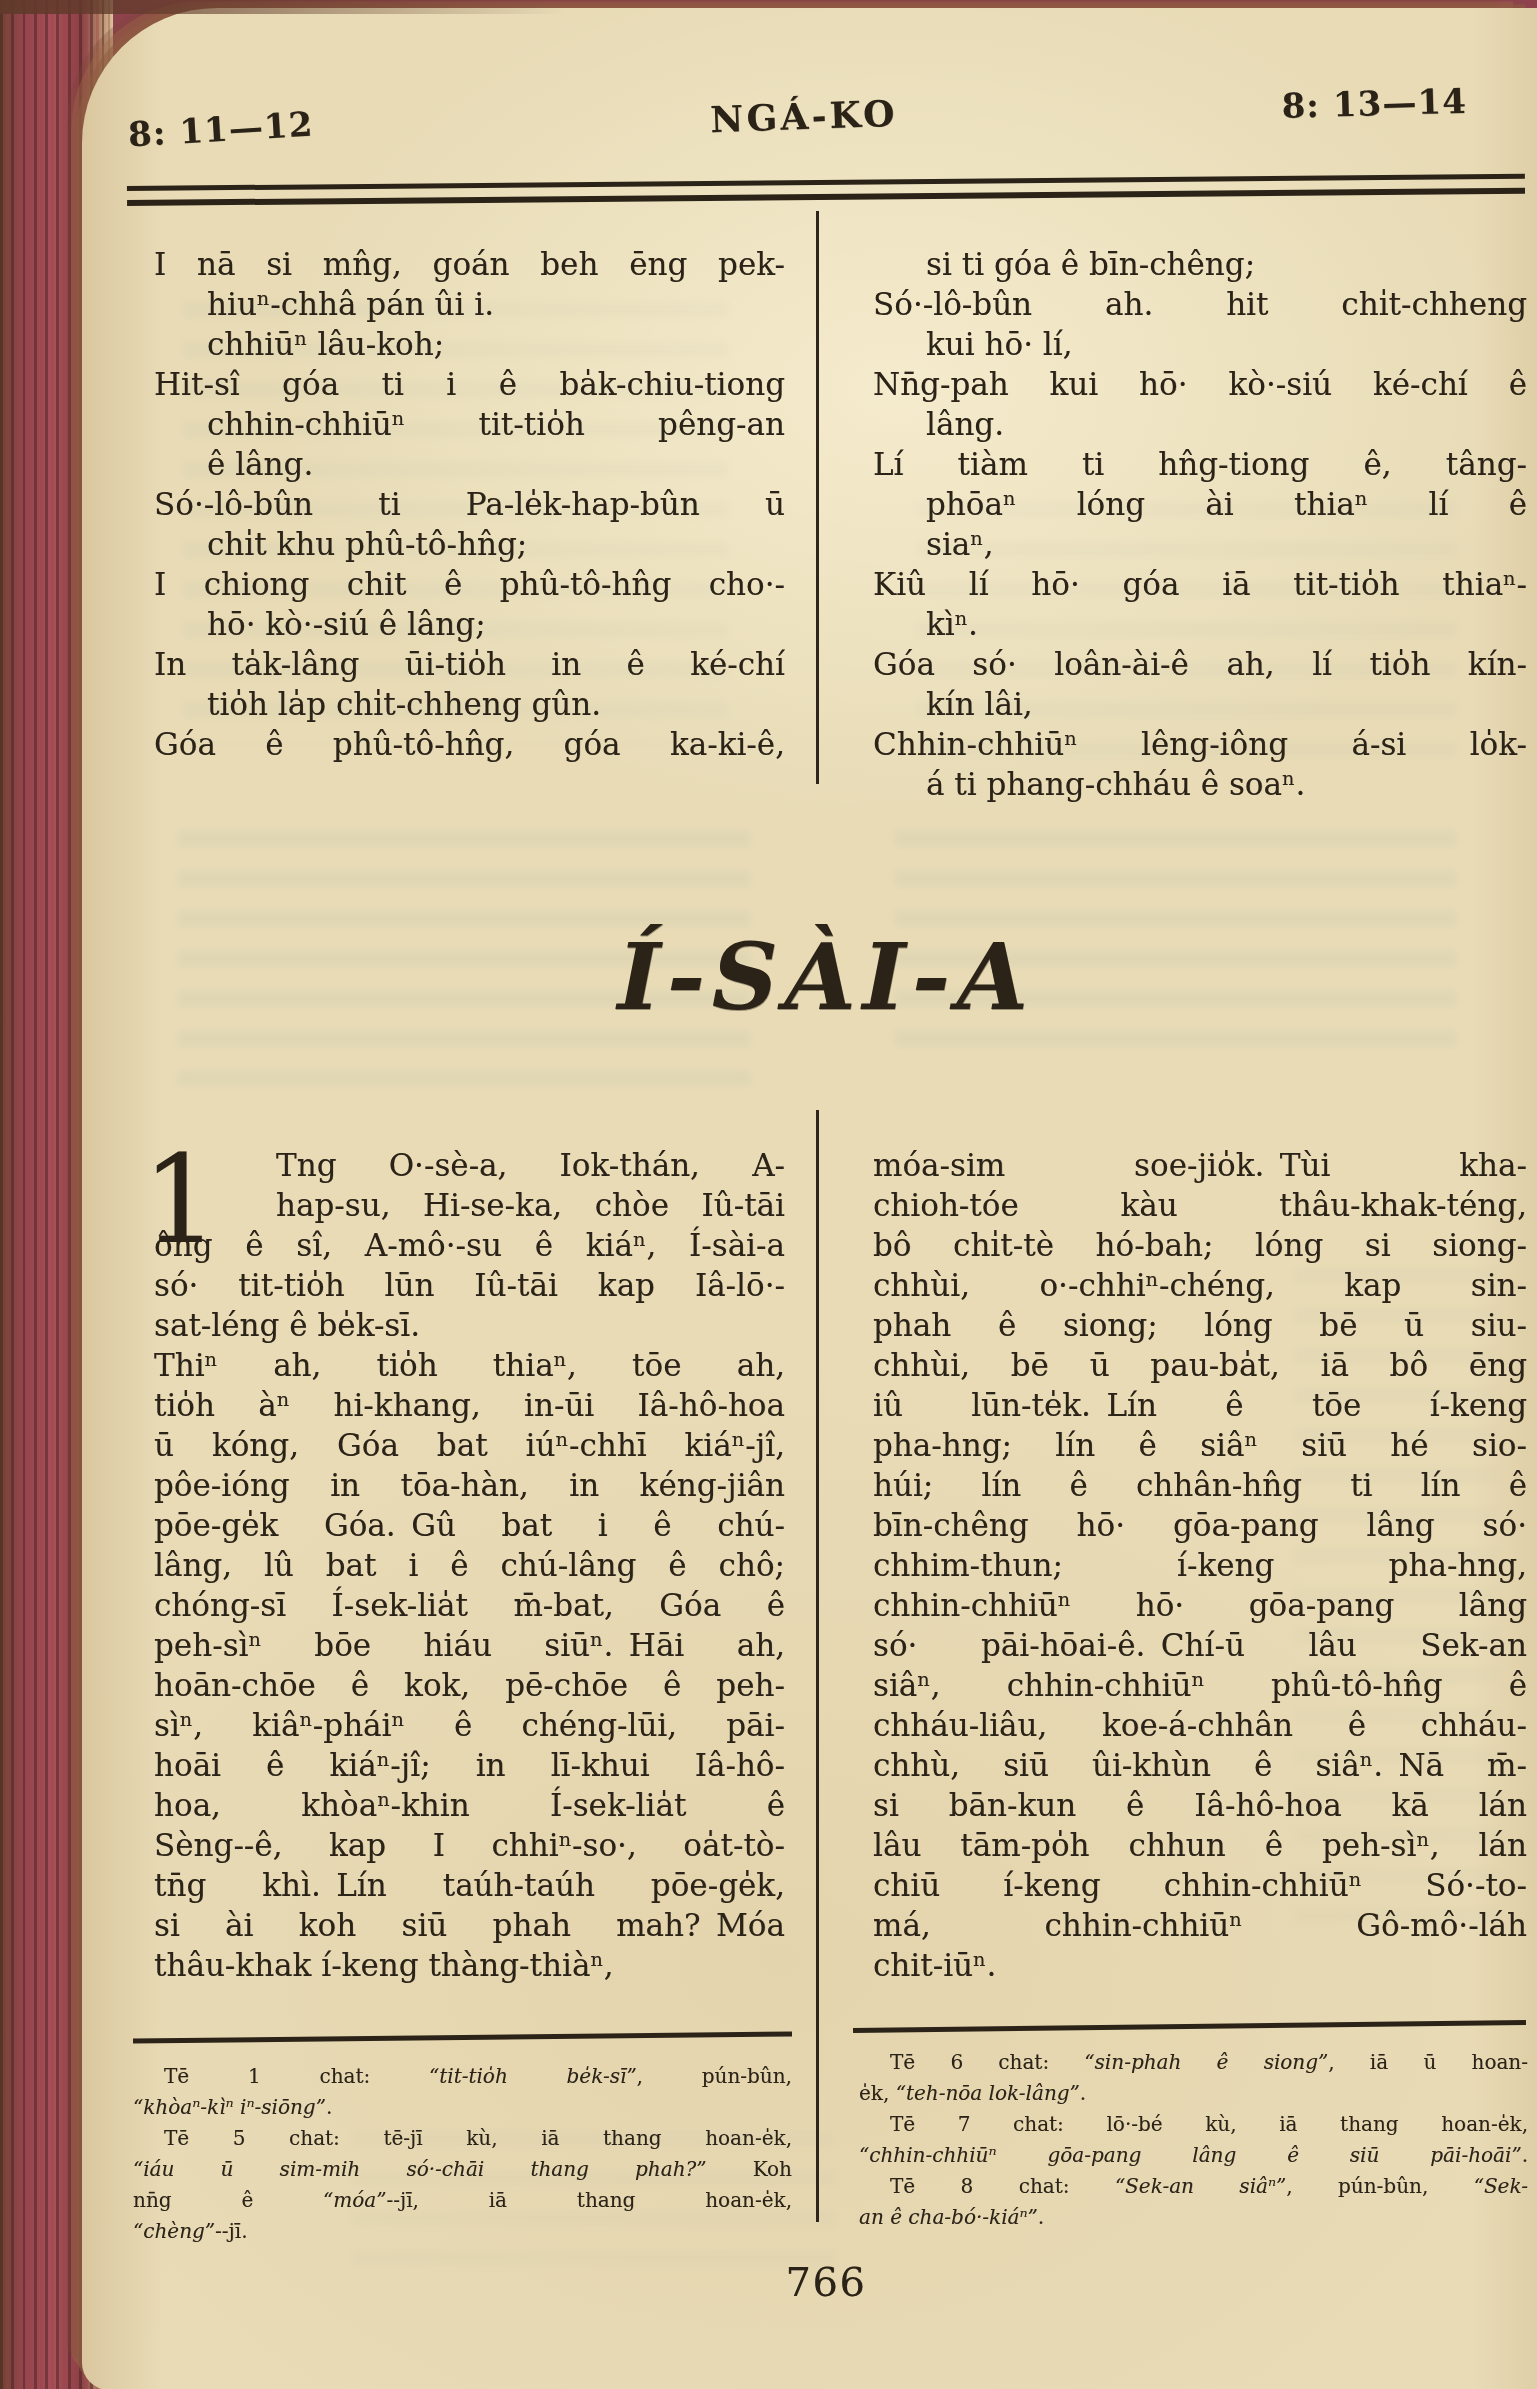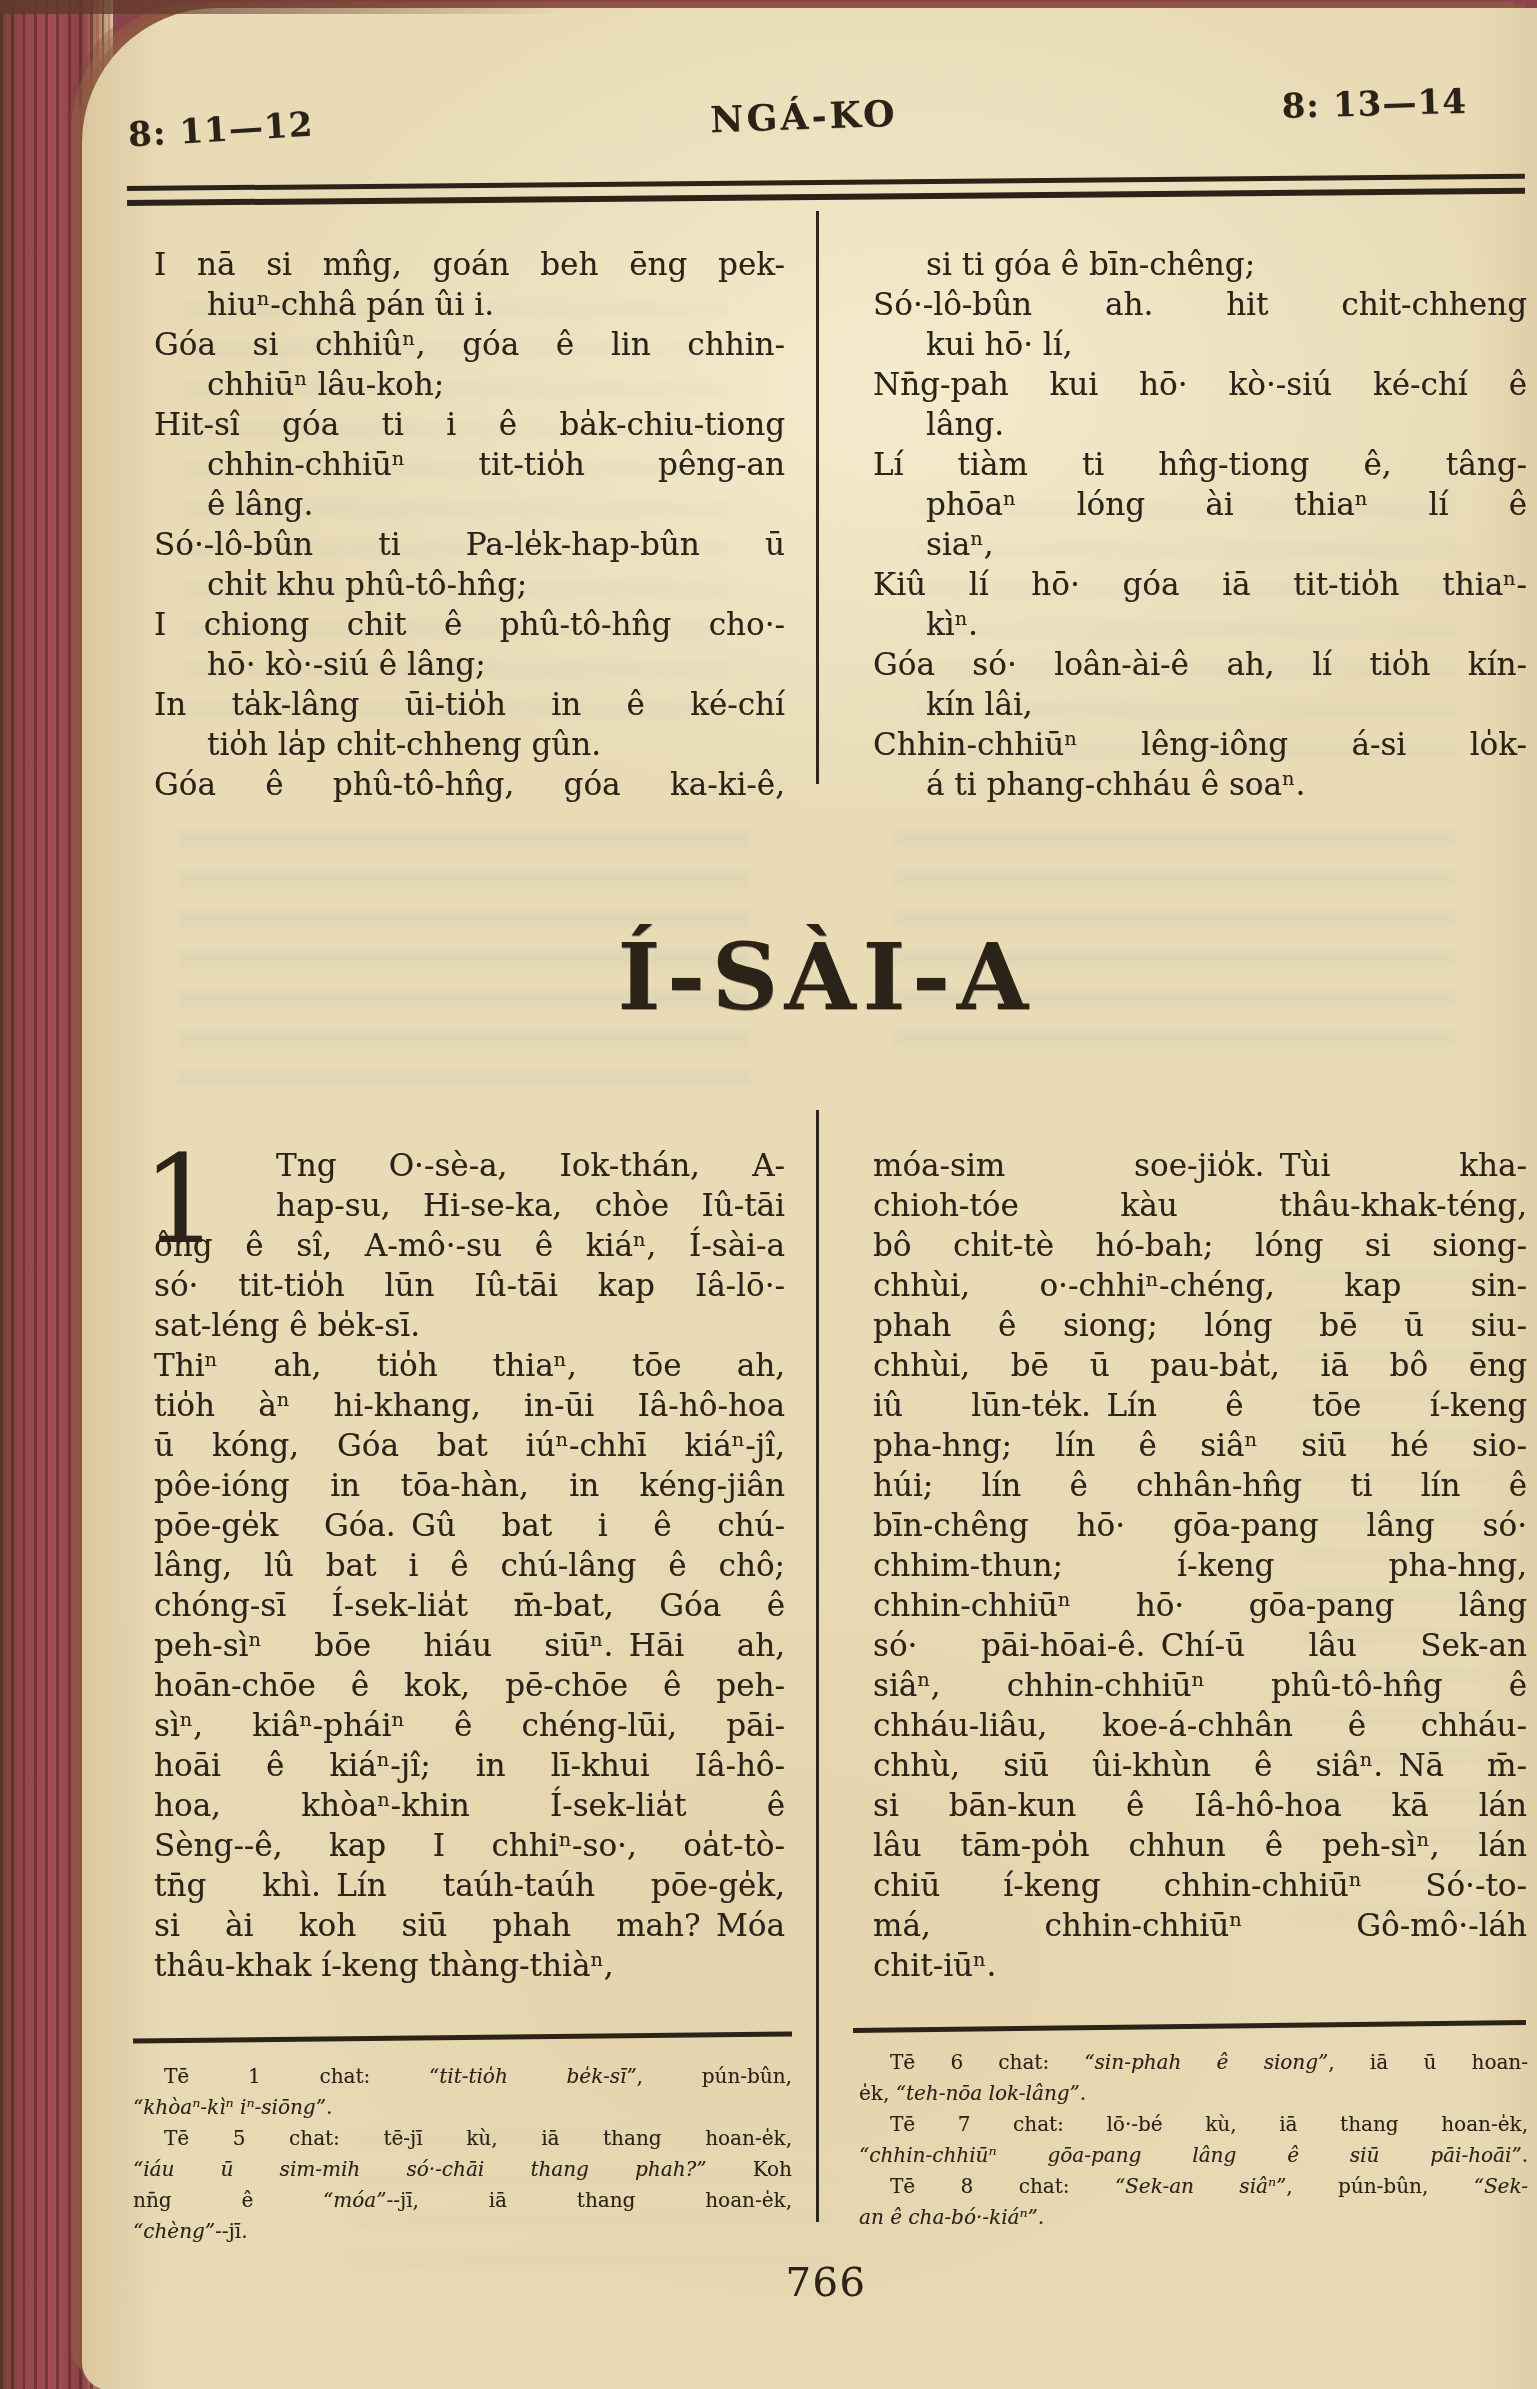--- a/index.html
+++ b/index.html
@@ -50,21 +50,21 @@
     text-shadow:0.3px 0.3px 0 rgba(43,35,24,.32);}
   .line{position:relative;height:40px;text-align:justify;text-align-last:justify;overflow:hidden;}
   .ch .line{height:40px;}
   .line.end{text-align-last:left;}
   .line.ind{padding-left:53px;}
   .line.cap{padding-left:122px;}
   .dropcap{position:absolute;left:-12px;top:-5.4px;font-size:121px;line-height:121px;
     font-weight:normal;}
   .title{position:absolute;left:127px;width:1398px;text-align:center;top:923px;
     font-size:92px;font-weight:bold;letter-spacing:6.5px;color:var(--ink);
-    text-shadow:0.5px 0.5px 0 rgba(43,35,24,.4);}
+    text-shadow:0.5px 0.5px 0 rgba(43,35,24,.4);font-style:italic;}
   .foot{position:absolute;font-size:20px;line-height:31px;color:var(--ink);
     text-shadow:0.3px 0.3px 0 rgba(43,35,24,.3);}
   .foot .line{height:31px;}
   .foot .line.fi{text-indent:31px;}
   .it{font-style:italic;}
   .pageno{position:absolute;left:127px;width:1398px;text-align:center;top:2259px;
     font-size:40px;color:var(--ink);letter-spacing:1.6px;
     text-shadow:0.3px 0.3px 0 rgba(43,35,24,.35);}
 </style>
 </head>
@@ -87,21 +87,20 @@
 
 <div class="rule2"></div>
 <div class="vrule" style="top:211px;height:573px;"></div>
 <div class="vrule" style="top:1110px;height:1112px;"></div>
 <div class="colrule" style="left:133px;top:2035px;width:659px;transform:rotate(-.6deg);"></div>
 <div class="colrule" style="left:853px;top:2024px;width:673px;transform:rotate(-.7deg);"></div>
 
 <div class="col left-col" style="left:154px;top:244px;width:631px;">
     <div class="line">I nā si mn̂g, goán beh ēng pek-</div>
     <div class="line ind end">hiuⁿ-chhâ pán ûi i.</div>
-    <div class="line">Góa si chhiûⁿ, góa ê lin chhin-</div>
     <div class="line ind end">chhiūⁿ lâu-koh;</div>
     <div class="line">Hit-sî góa ti i ê ba̍k-chiu-tiong</div>
     <div class="line ind">chhin-chhiūⁿ tit-tio̍h pêng-an</div>
     <div class="line ind end">ê lâng.</div>
     <div class="line">Só·-lô-bûn ti Pa-le̍k-hap-bûn ū</div>
     <div class="line ind end">chi̍t khu phû-tô-hn̂g;</div>
     <div class="line">I chiong chit ê phû-tô-hn̂g cho·-</div>
     <div class="line ind end">hō· kò·-siú ê lâng;</div>
     <div class="line">In ta̍k-lâng ūi-tio̍h in ê ké-chí</div>
     <div class="line ind end">tio̍h la̍p chi̍t-chheng gûn.</div>

